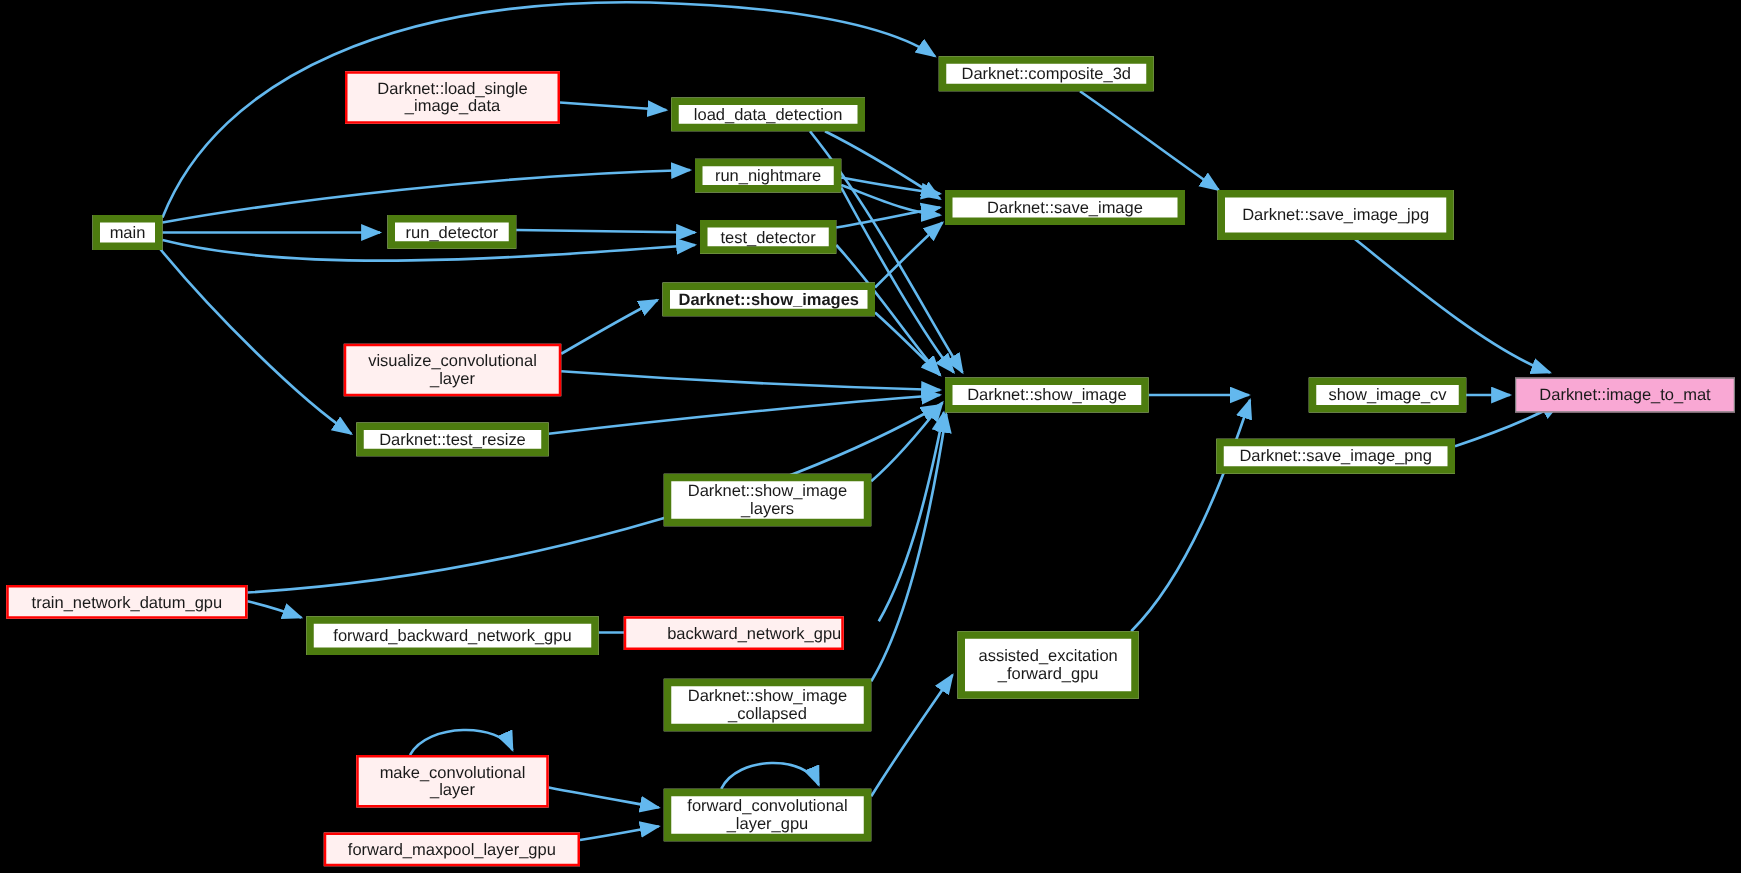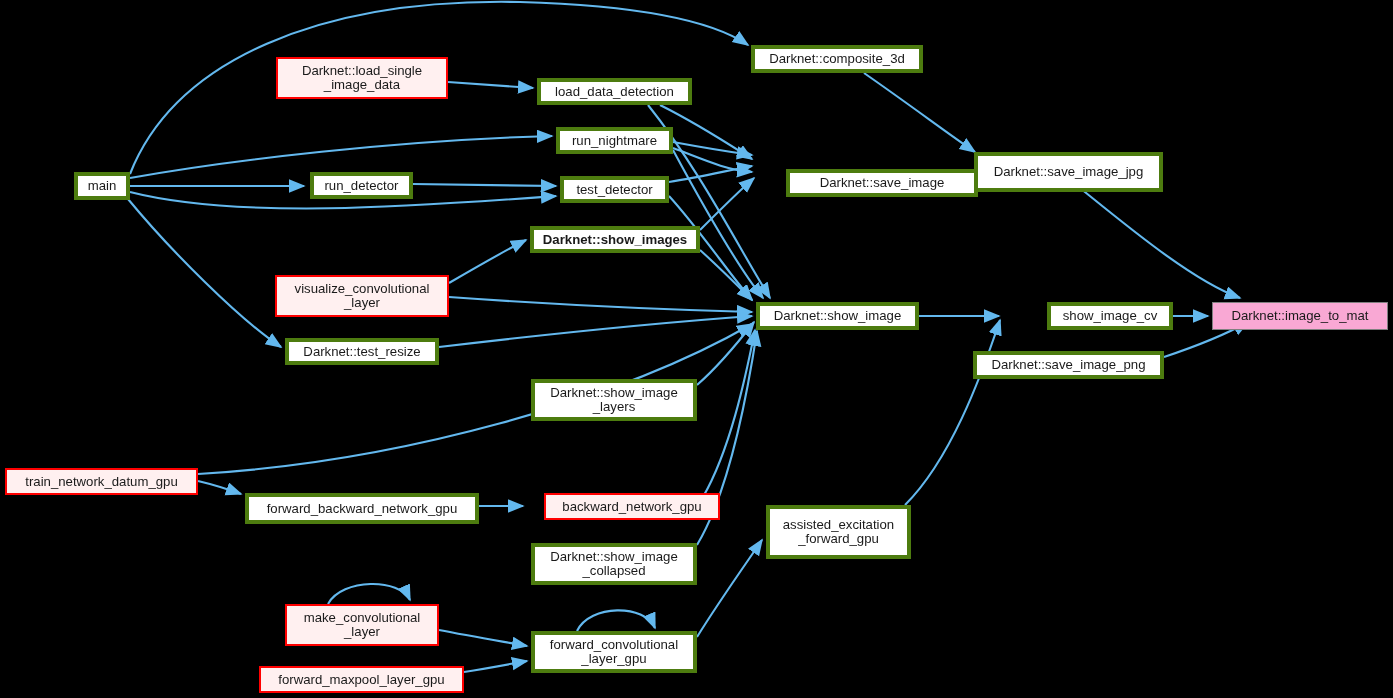--- a/index.html
+++ b/index.html
@@ -2,21 +2,21 @@
 <html><head>
 <meta charset="utf-8">
 <style>
   html,body{margin:0;padding:0;background:#000;}
   #canvas{position:relative;width:1393px;height:698px;background:#000;overflow:hidden;
           font-family:"Liberation Sans",sans-serif;}
   svg#edges{position:absolute;left:0;top:0;width:1393px;height:698px;}
   .node{position:absolute;box-sizing:border-box;display:flex;align-items:center;
         justify-content:center;text-align:center;line-height:1.05;
         font-size:13.2px;color:#1a1a1a;white-space:pre;}
-  .node.plain{background:#ffffff;border:4px solid #4d7c0f;}
+  .node.plain{background:#ffffff;border:6px solid #4d7c0f;}
   .node.hl{background:#f9a8d4;border:1px solid #808080;}
   .node.red{background:#fff0f0;border:2px solid #ff0000;}
   .node span{display:block;pointer-events:none;}
 </style>
 </head>
 <body>
 
 <div id="canvas">
   <svg id="edges" viewBox="0 0 1393 698" xmlns="http://www.w3.org/2000/svg">
     <defs>
@@ -63,37 +63,37 @@
         <path d="M 464 672 C 490 668 510 664 527 661" fill="none" stroke="#63b8ee" stroke-width="2.1" marker-end="url(#ah)"></path>
       </g>
   </svg>
   <div id="node-layer">
       <div class="node plain" style="left: 74px; top: 172px; width: 56px; height: 28px;"><span>main</span></div>
       <div class="node red" style="left: 276px; top: 57px; width: 172px; height: 42px;"><span>Darknet::load_single
 _image_data</span></div>
       <div class="node plain" style="left: 537px; top: 78px; width: 155px; height: 27px;"><span>load_data_detection</span></div>
       <div class="node plain" style="left: 751px; top: 45px; width: 172px; height: 28px;"><span>Darknet::composite_3d</span></div>
       <div class="node plain" style="left: 556px; top: 127px; width: 117px; height: 27px;"><span>run_nightmare</span></div>
-      <div class="node plain" style="left: 756px; top: 169px; width: 192px; height: 28px; margin-left: 30px;"><span>Darknet::save_image</span></div>
+      <div class="node plain" style="left: 756px; top: 152px; width: 192px; height: 28px;"><span>Darknet::save_image</span></div>
       <div class="node plain" style="left: 974px; top: 152px; width: 189px; height: 40px;"><span>Darknet::save_image_jpg</span></div>
       <div class="node plain" style="left: 310px; top: 172px; width: 103px; height: 27px;"><span>run_detector</span></div>
       <div class="node plain" style="left: 560px; top: 176px; width: 109px; height: 27px;"><span>test_detector</span></div>
       <div class="node plain" style="left: 530px; top: 226px; width: 170px; height: 27px; font-weight: bold;"><span>Darknet::show_images</span></div>
       <div class="node red" style="left: 275px; top: 275px; width: 174px; height: 42px;"><span>visualize_convolutional
 _layer</span></div>
       <div class="node plain" style="left: 756px; top: 302px; width: 163px; height: 28px;"><span>Darknet::show_image</span></div>
       <div class="node plain" style="left: 1003px; top: 302px; width: 126px; height: 28px; margin-left: 44px;"><span>show_image_cv</span></div>
       <div class="node hl" style="left: 1212px; top: 302px; width: 176px; height: 28px;"><span>Darknet::image_to_mat</span></div>
       <div class="node plain" style="left: 285px; top: 338px; width: 154px; height: 27px;"><span>Darknet::test_resize</span></div>
       <div class="node plain" style="left: 973px; top: 351px; width: 191px; height: 28px; align-items: center;"><span>Darknet::save_image_png</span></div>
       <div class="node plain" style="left: 531px; top: 379px; width: 166px; height: 42px;"><span>Darknet::show_image
 _layers</span></div>
       <div class="node red" style="left: 5px; top: 468px; width: 193px; height: 27px;"><span>train_network_datum_gpu</span></div>
       <div class="node plain" style="left: 245px; top: 493px; width: 234px; height: 31px;"><span>forward_backward_network_gpu</span></div>
-      <div class="node red" style="left: 544px; top: 493px; width: 176px; height: 27px;"><span>backward_network_gpu</span></div>
+      <div class="node red" style="left: 499px; top: 493px; width: 176px; height: 27px; justify-content: flex-end;"><span>backward_network_gpu</span></div>
       <div class="node plain" style="left: 766px; top: 505px; width: 145px; height: 54px;"><span>assisted_excitation
 _forward_gpu</span></div>
       <div class="node plain" style="left: 531px; top: 543px; width: 166px; height: 42px;"><span>Darknet::show_image
 _collapsed</span></div>
       <div class="node red" style="left: 285px; top: 604px; width: 154px; height: 42px;"><span>make_convolutional
 _layer</span></div>
       <div class="node plain" style="left: 531px; top: 631px; width: 166px; height: 42px;"><span>forward_convolutional
 _layer_gpu</span></div>
       <div class="node red" style="left: 259px; top: 666px; width: 205px; height: 27px;"><span>forward_maxpool_layer_gpu</span></div>
     </div>

